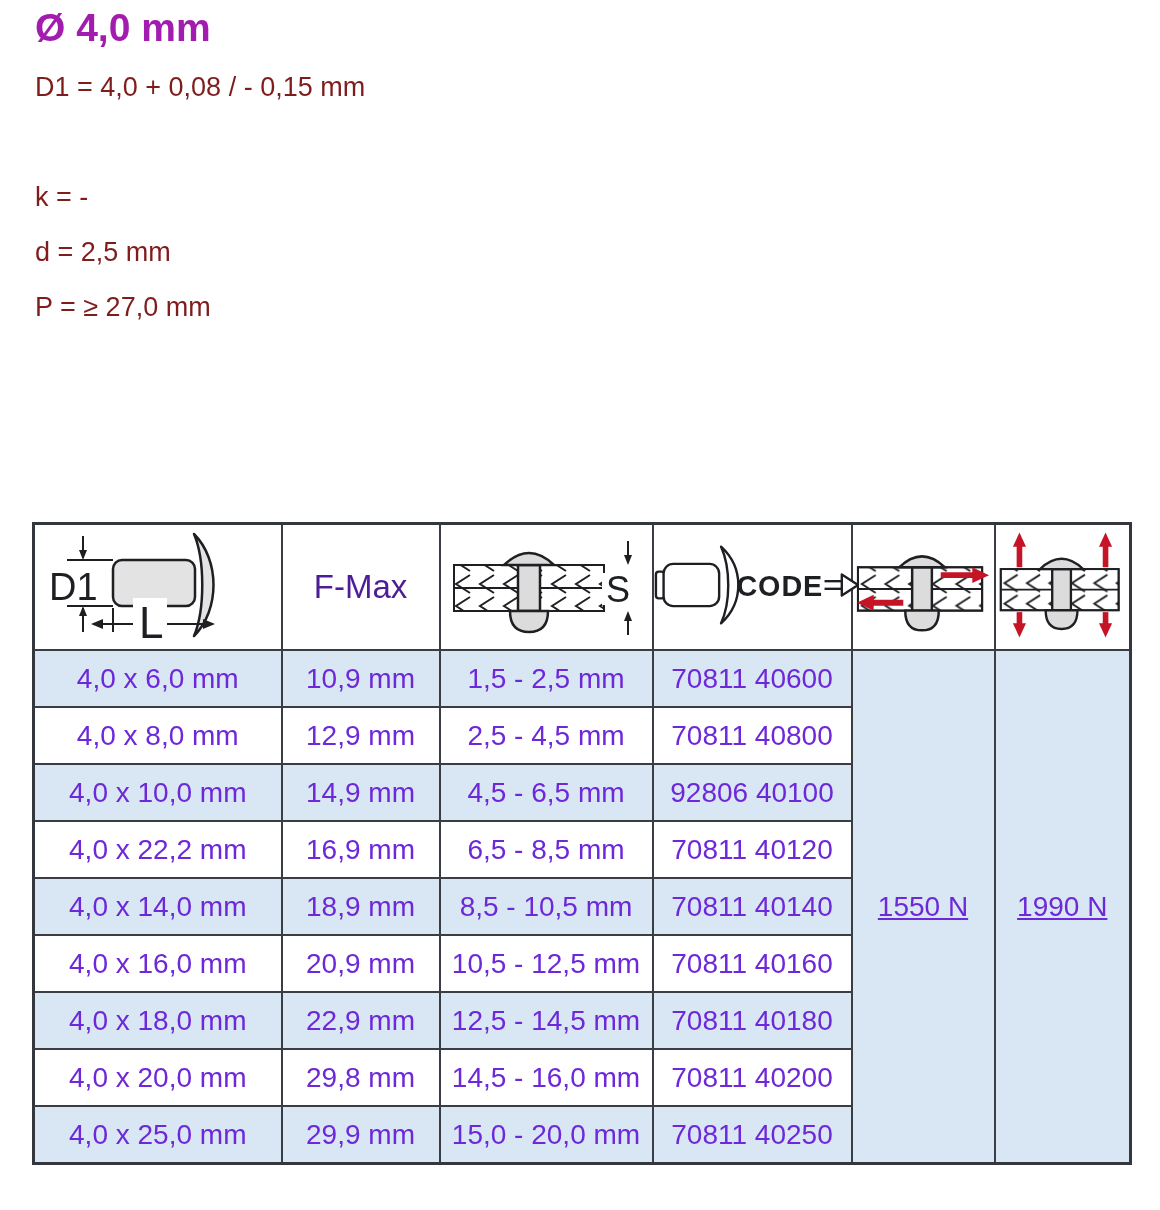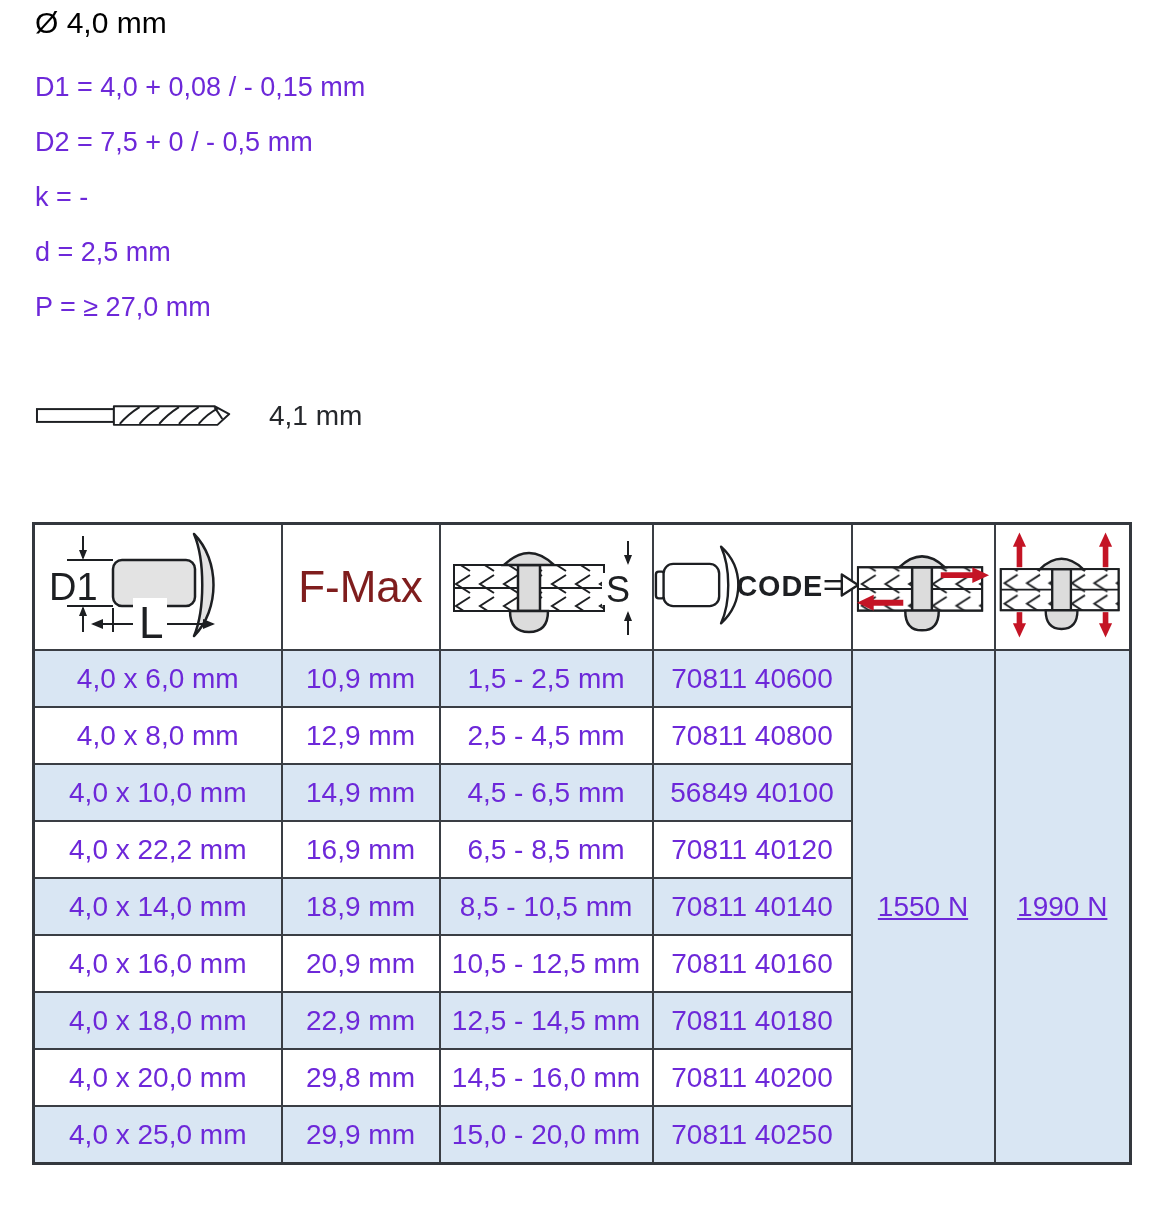--- a/index.html
+++ b/index.html
@@ -6,25 +6,25 @@
   body{
     width:1160px;height:1210px;
     background:#ffffff;
     font-family:"Liberation Sans", sans-serif;
     color:#26282c;
   }
   .page{position:relative;width:1160px;height:1210px;background:#fff;overflow:hidden;}
 
   .title{
     position:absolute;left:35px;top:6px;
-    font-size:30px;font-weight:400;color:#000000;letter-spacing:0;
+    font-size:39px;font-weight:700;color:#a21caf;letter-spacing:0;
   }
   .spec-line{
     position:absolute;left:35px;
-    font-size:27px;color:#6d28d9;white-space:nowrap;
+    font-size:27px;color:#7f1d1d;white-space:nowrap;
   }
   .drill-row{
     position:absolute;left:35px;top:396px;height:40px;
     display:flex;align-items:center;gap:22px;
   }
   .drill-label{font-size:28px;color:#26282c;}
 
   table.spec-table{
     position:absolute;left:32px;top:522px;
     width:1097px;border-collapse:collapse;table-layout:fixed;
@@ -40,21 +40,21 @@
     font-weight:400;
   }
   table.spec-table td{
     height:55px;padding:0;
     text-align:center;vertical-align:middle;
     font-size:28px;color:#6d28d9;white-space:nowrap;
   }
   tbody tr:nth-child(odd) td{background:#d9e6f3;}
   tbody tr:nth-child(even) td{background:#ffffff;}
   tbody td.merged{background:#d9e6f3 !important;font-size:28px;text-decoration:underline;}
-  .fmax{font-size:44px;color:#7f1d1d;}
+  .fmax{font-size:33px;color:#4c1d95;}
 
   svg text{font-family:"Liberation Sans", sans-serif;fill:#1d1f22;}
   .t-d1{font-size:38px;}
   .t-l{font-size:44px;}
   .t-s{font-size:36px;}
   .t-code{font-size:30px;font-weight:700;letter-spacing:1px;}
 </style>
 </head>
 <body>
 
@@ -64,38 +64,24 @@
       <polyline points="22,2 8,11 22,20" fill="none" stroke="#1d1f22" stroke-width="2"></polyline>
     </pattern>
   </defs>
 </svg>
 
 <div class="page">
 
   <div class="title">Ø 4,0 mm</div>
 
   <div class="spec-line" style="top:72px">D1 = 4,0 + 0,08 / - 0,15 mm</div>
-  <div class="spec-line" style="top:127px">D2 = 7,5 + 0 / - 0,5 mm</div>
   <div class="spec-line" style="top:182px">k = -</div>
   <div class="spec-line" style="top:237px">d = 2,5 mm</div>
   <div class="spec-line" style="top:292px">P = ≥ 27,0 mm</div>
 
-  <div class="drill-row">
-    <svg width="212" height="36" viewBox="0 0 215 36">
-      <rect x="2" y="11" width="78" height="13" fill="#ffffff" stroke="#1d1f22" stroke-width="2"></rect>
-      <path d="M80,8 H182 L197,16 L185,27 H80 Z" fill="#ffffff" stroke="#1d1f22" stroke-width="2" stroke-linejoin="round"></path>
-      <path d="M86,26 C92,19 98,14 106,9" fill="none" stroke="#1d1f22" stroke-width="2"></path>
-      <path d="M106,26 C112,19 118,14 126,9" fill="none" stroke="#1d1f22" stroke-width="2"></path>
-      <path d="M126,26 C132,19 138,14 146,9" fill="none" stroke="#1d1f22" stroke-width="2"></path>
-      <path d="M146,26 C152,19 158,14 166,9" fill="none" stroke="#1d1f22" stroke-width="2"></path>
-      <path d="M166,26 C172,19 178,14 186,10" fill="none" stroke="#1d1f22" stroke-width="2"></path>
-      <path d="M182,9 L190,21" fill="none" stroke="#1d1f22" stroke-width="2"></path>
-    </svg>
-    <span class="drill-label">4,1 mm</span>
-  </div>
 
   <table class="spec-table">
     <colgroup>
       <col style="width:248px">
         <col style="width:158px">
         <col style="width:213px">
       <col style="width:199px">
         <col style="width:143px">
         <col style="width:136px">
     </colgroup>
@@ -197,21 +183,21 @@
         <tr>
           <td>4,0 x 8,0 mm</td>
           <td>12,9 mm</td>
           <td>2,5 - 4,5 mm</td>
           <td>70811 40800</td>
         </tr>
         <tr>
           <td>4,0 x 10,0 mm</td>
           <td>14,9 mm</td>
           <td>4,5 - 6,5 mm</td>
-          <td>56849 40100</td>
+          <td>92806 40100</td>
         </tr>
         <tr>
           <td>4,0 x 22,2 mm</td>
           <td>16,9 mm</td>
           <td>6,5 - 8,5 mm</td>
           <td>70811 40120</td>
         </tr>
         <tr>
           <td>4,0 x 14,0 mm</td>
           <td>18,9 mm</td>

